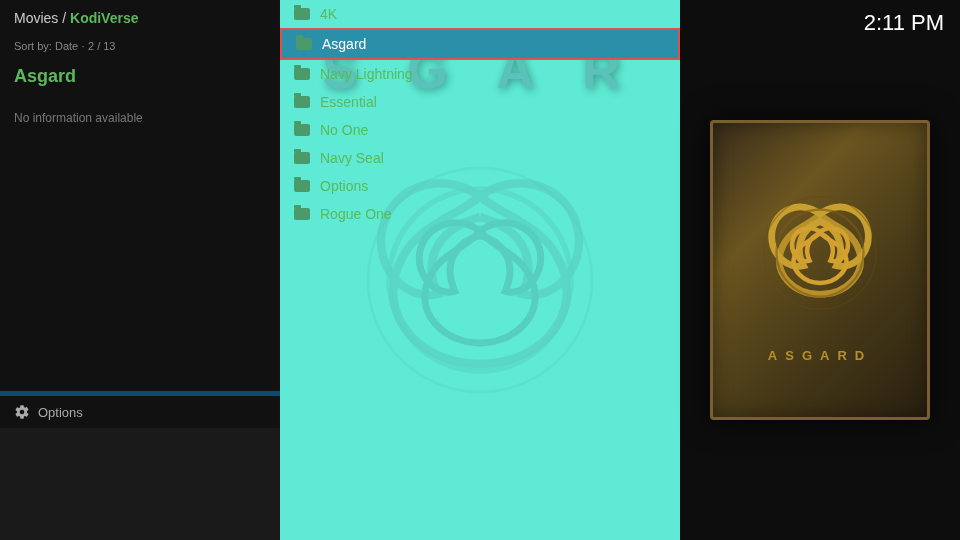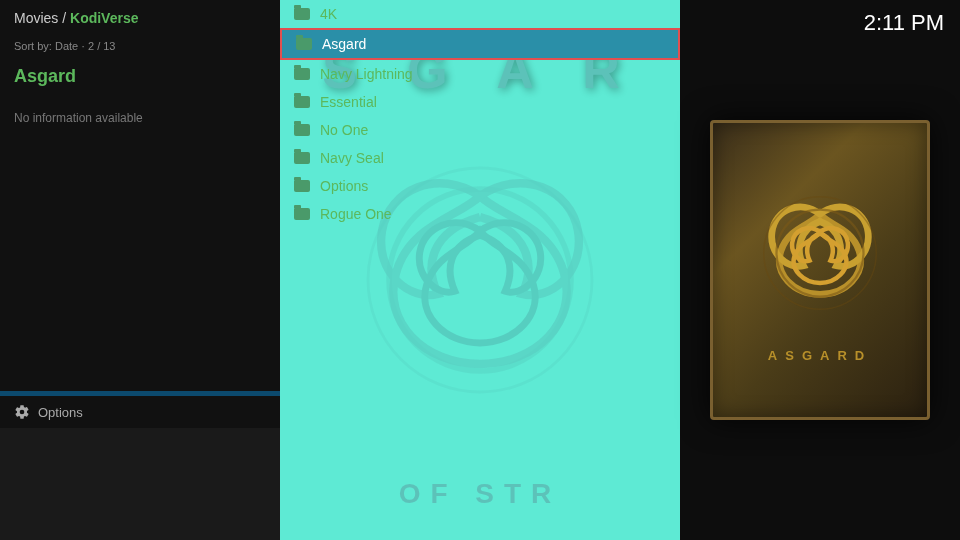--- a/index.html
+++ b/index.html
@@ -254,21 +254,20 @@
         <circle cx="100" cy="100" r="65" stroke="#3a6070" stroke-width="4" fill="none" opacity="0.5"></circle>
         <circle cx="100" cy="100" r="80" stroke="#2a5060" stroke-width="2" fill="none" opacity="0.3"></circle>
       </g>
 
       <g fill="none" stroke="#3a6878" stroke-width="5">
         <path d="M100,145 C75,145 55,125 62,103 C69,81 90,78 100,65 C110,78 131,81 138,103 C145,125 125,145 100,145 Z"></path>
         <path d="M100,65 C82,52 60,62 57,80 C54,98 70,112 82,108 C75,92 78,75 100,68"></path>
         <path d="M100,65 C118,52 140,62 143,80 C146,98 130,112 118,108 C125,92 122,75 100,68"></path>
       </g>
     </svg>
-    <div class="asgard-text-bottom">OF STR</div>
   </div>
 </div>
 
 <div class="left-panel">
   <div class="header">
     <div class="breadcrumb">
       <span>Movies / </span><span class="app-name">KodiVerse</span>
     </div>
     <div class="sort-info">Sort by: Date  ·  2 / 13</div>
   </div>

